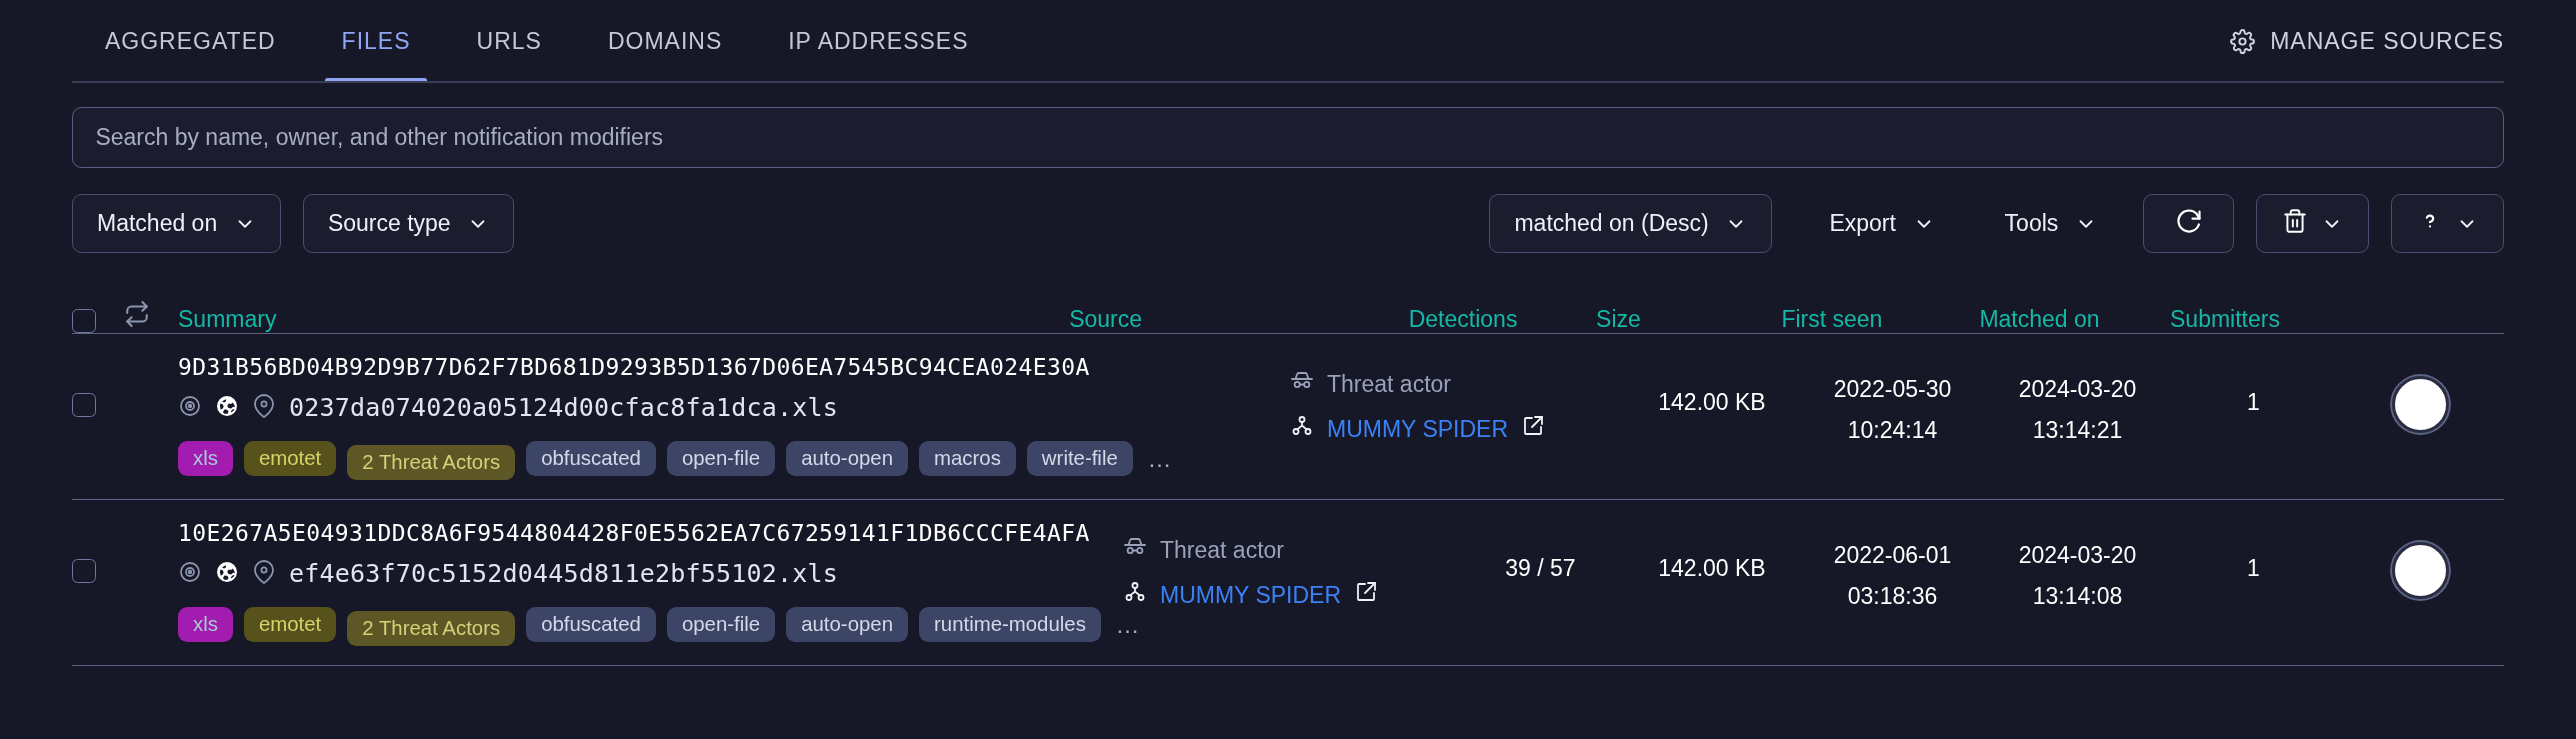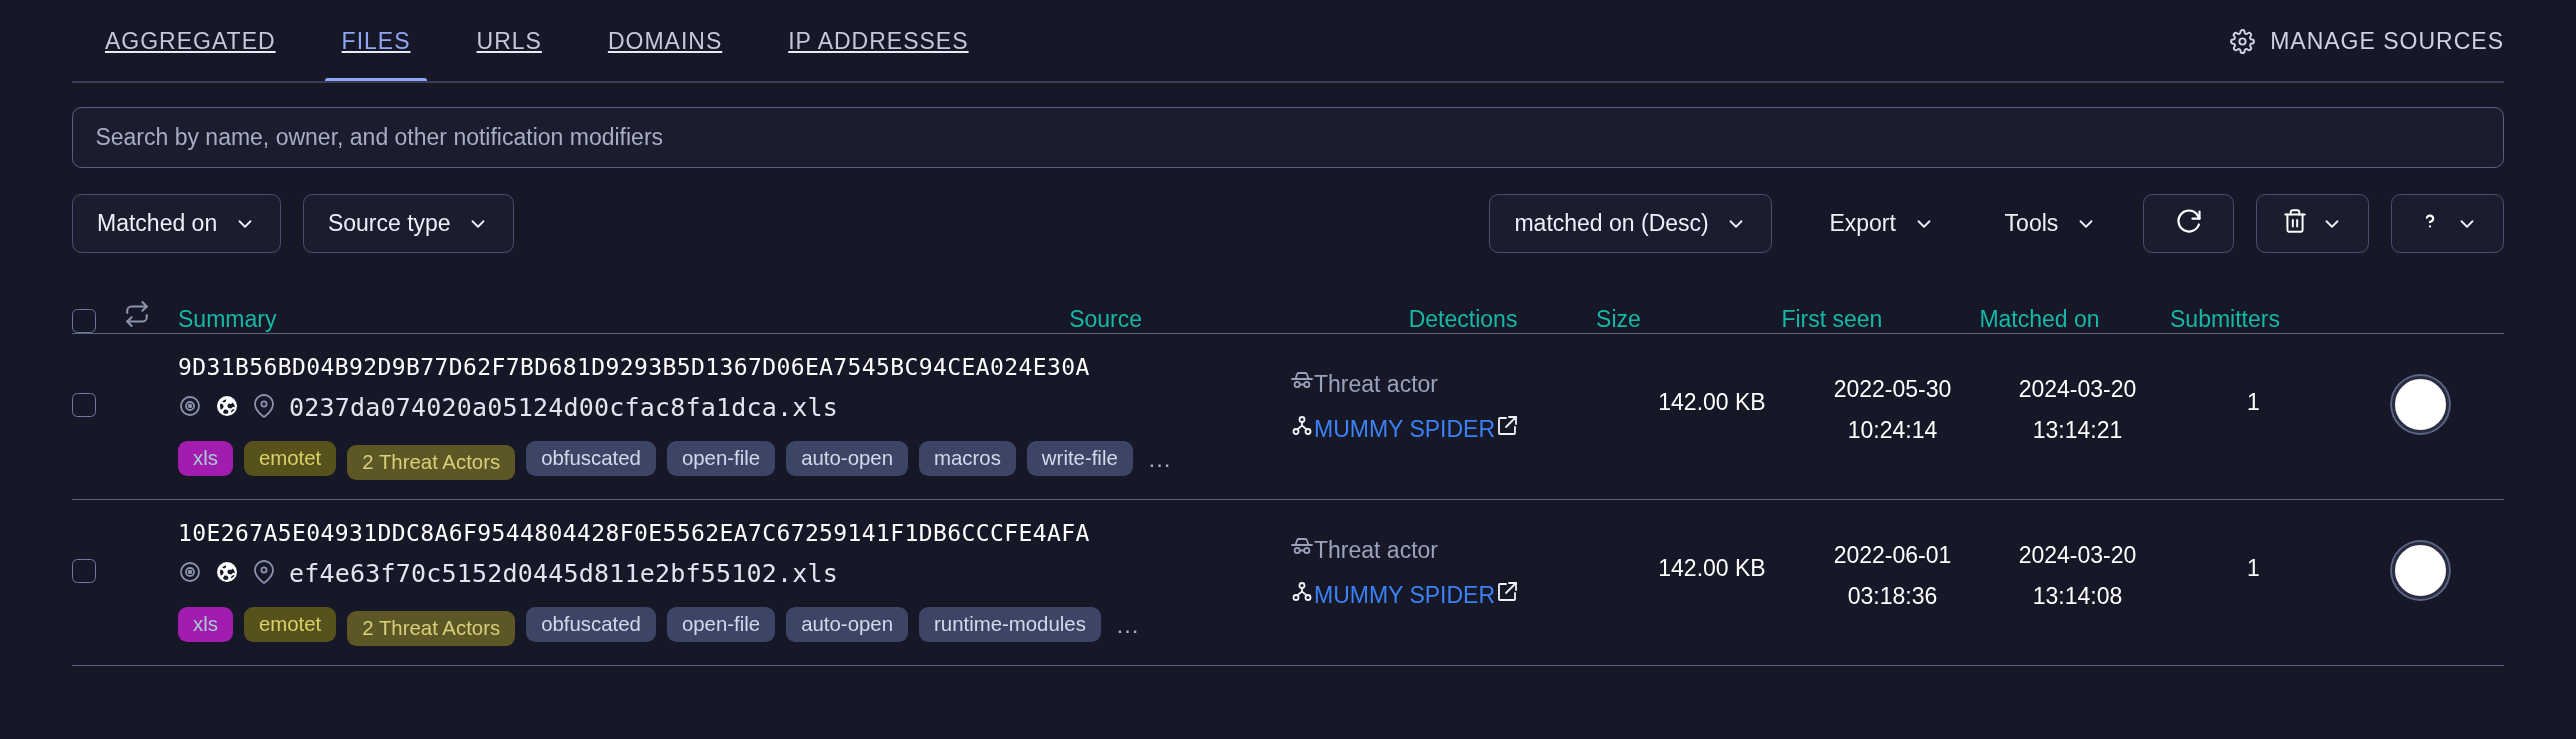--- a/index.html
+++ b/index.html
@@ -29,21 +29,20 @@
     height: 83px;
     display: flex;
     align-items: center;
     padding: 0 72px 0 72px;
     box-sizing: border-box;
   }
   .tabs {
     display: flex;
     align-items: center;
     height: 59px;
-    text-decoration: underline;
   }
   .tab {
     position: relative;
     height: 83px;
     display: flex;
     align-items: center;
     justify-content: center;
     padding: 0 33px;
     font-size: 23px;
     letter-spacing: 1px;
@@ -236,20 +235,21 @@
   }
   .tag.teal   { background: #a21caf; color: #a7ccd2; }
   .tag.olive  { background: #57521c; color: #d8d268; }
   .tag.olive2 { background: #5d5726; color: #d6d07a; margin-top: 8px; }
   .tag.blue   { background: #3c4565; color: #d4d9ea; }
   .tag-more { font-size: 24px; color: #a8aec4; padding-left: 3.7px; cursor: pointer; }
 
   .src-line {
     display: flex;
     align-items: center;
+    gap: 13px;
     white-space: nowrap;
   }
   .src-line.one { margin-top: 15px; color: #9aa2bb; font-size: 23px; }
   .src-line.two { margin-top: 15px; color: #3b82f6; font-size: 23px; cursor: pointer; }
 
   .val {
     font-size: 23px;
     color: #ffffff;
   }
   .c-det .val, .c-size .val, .c-sub .val { margin-top: 35px; }
@@ -591,20 +591,23 @@
           <span>
             <svg width="24" height="24" viewBox="0 0 24 24" fill="none" stroke="#f0f2f8" stroke-width="1.8" stroke-linecap="round" stroke-linejoin="round">
                 <path d="M11 4H5a1 1 0 0 0-1 1v14a1 1 0 0 0 1 1h14a1 1 0 0 0 1-1v-6"></path>
                 <polyline points="14 3 21 3 21 10"></polyline>
                 <line x1="11" y1="13" x2="21" y2="3"></line>
               </svg>
           </span>
         </div>
       </div>
 
+      <div class="c-det">
+          <div class="val">39 / 57</div>
+        </div>
       <div class="c-size">
           <div class="val">142.00 KB</div>
         </div>
       <div class="c-first">
         <div class="stack">
           <div>2022-06-01</div>
           <div>03:18:36</div>
         </div>
       </div>
       <div class="c-match">

